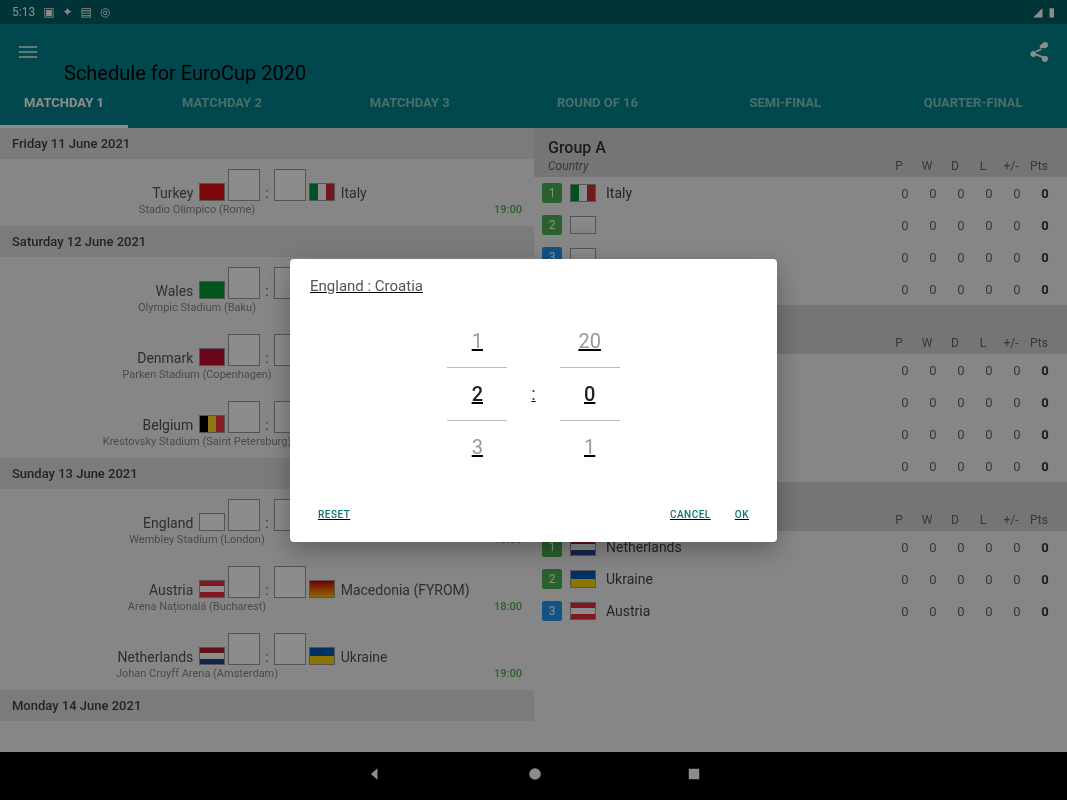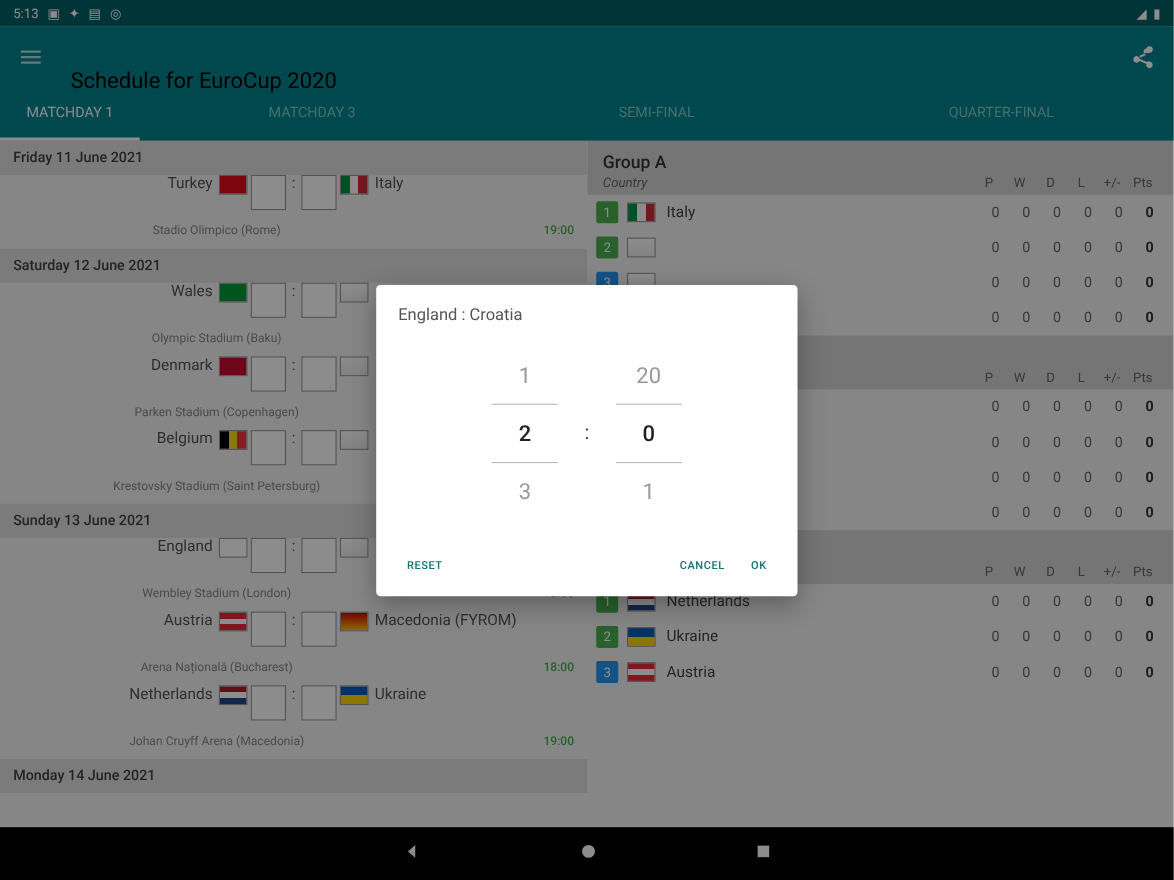--- a/index.html
+++ b/index.html
@@ -7,28 +7,28 @@
 .status-bar { height: 24px; background: #006064; color: #fff; display: flex; align-items: center; padding: 0 12px; font-size: 12px; justify-content: space-between; }
 .status-left { display: flex; gap: 8px; align-items: center; }
 .status-right { display: flex; gap: 6px; align-items: center; }
 .app-bar { height: 56px; background: #00838f; color: #fff; display: flex; align-items: center; padding: 0 16px; }
 .hamburger { width: 24px; height: 24px; margin-right: 24px; cursor: pointer; }
 .hamburger svg { fill: #b2dfdb; }
 .app-title { font-size: 20px; color: #000000; flex: 1; margin-top: 42px; }
 .share-btn { width: 24px; height: 24px; cursor: pointer; }
 .share-btn svg { fill: #fff; }
 .tabs { height: 48px; background: #00838f; display: flex; }
-.tab { padding: 0 16px; display: flex; align-items: center; color: #80cbc4; font-size: 13px; font-weight: 400; cursor: pointer; border-bottom: 3px solid transparent; white-space: nowrap; }
+.tab { padding: 0 16px; display: flex; align-items: center; color: #80cbc4; font-size: 13px; font-weight: 700; cursor: pointer; border-bottom: 3px solid transparent; white-space: nowrap; }
 .tab.active { color: #fff; border-bottom-color: #fff; }
 .tab:not(.active) { flex: 1; justify-content: center; }
 .tab.active { padding: 0 24px; }
 .content { display: flex; height: calc(100% - 128px - 48px); background: #f5f5f5; }
 .schedule-col { width: 534px; overflow-y: auto; }
 .date-header { background: #e0e0e0; padding: 8px 12px; font-size: 13px; font-weight: 500; color: #424242; }
-.match { display: flex; align-items: flex-start; height: 42px; padding: 0 8px; }
+.match { display: flex; align-items: flex-end; height: 42px; padding: 0 8px; }
 .team-left { flex: 1; text-align: right; font-size: 14px; color: #555; padding-right: 6px; overflow: hidden; text-overflow: ellipsis; white-space: nowrap; }
 .team-right { flex: 1; text-align: left; font-size: 14px; color: #555; padding-left: 6px; overflow: hidden; text-overflow: ellipsis; white-space: nowrap; }
 .flag { width: 26px; height: 18px; display: inline-block; border: 1px solid #999; flex-shrink: 0; }
 .score-box { width: 32px; height: 32px; border: 1px solid #999; background: #fff; margin: 0 3px; flex-shrink: 0; }
 .colon { padding: 0 2px; font-size: 14px; color: #555; }
 .venue-row { display: flex; padding: 2px 8px 10px; font-size: 11px; color: #888; }
 .venue { flex: 1; text-align: center; padding-right: 60px; }
 .time { width: 80px; text-align: left; color: #4caf50; font-weight: 500; padding-left: 48px; }
 .groups-col { flex: 1; overflow-y: auto; }
 .group-header { background: #d5d5d5; padding: 10px 14px 4px; }
@@ -41,21 +41,21 @@
 .rank.g { background: #4caf50; }
 .rank.b { background: #2196f3; }
 .rank.r { background: #757575; }
 .row-flag { width: 26px; height: 18px; border: 1px solid #999; margin-right: 10px; }
 .row-name { flex: 1; }
 .row-stat { width: 28px; text-align: center; color: #666; font-size: 13px; }
 .row-stat.bold { font-weight: 700; color: #333; }
 .nav-bar { position: absolute; bottom: 0; left: 0; right: 0; height: 48px; background: #000; display: flex; justify-content: center; align-items: center; gap: 140px; }
 .nav-bar svg { fill: #fff; }
 .overlay { position: absolute; inset: 0; background: rgba(0,0,0,0.45); display: flex; align-items: center; justify-content: center; }
-.dialog { background: #fff; border-radius: 4px; width: 383px; box-shadow: 0 8px 24px rgba(0,0,0,0.3); }
+.dialog { background: #fff; border-radius: 4px; width: 487px; box-shadow: 0 8px 24px rgba(0,0,0,0.3); text-decoration: underline; }
 .dialog-title { padding: 18px 20px 8px; font-size: 15px; color: #555; }
 .picker-area { display: flex; justify-content: center; align-items: center; padding: 12px 0 20px; gap: 24px; }
 .picker-sep { font-size: 18px; color: #333; }
 .picker { display: flex; flex-direction: column; align-items: center; width: 60px; }
 .picker-val { font-size: 20px; padding: 14px 0; width: 100%; text-align: center; }
 .picker-val.faded { color: #999; }
 .picker-val.sel { color: #222; font-weight: 500; border-top: 1px solid #bbb; border-bottom: 1px solid #bbb; }
 .dialog-actions { display: flex; padding: 8px 16px 14px; }
 .dlg-btn { background: none; border: none; color: #0f766e; font-size: 10px; font-weight: 500; padding: 8px 12px; cursor: pointer; letter-spacing: 0.5px; }
 .dlg-spacer { flex: 1; }
@@ -86,21 +86,23 @@
   <div class="app-title">Schedule for EuroCup 2020</div>
   <div class="share-btn">
     <svg viewBox="0 0 24 24">
         <path d="M18 8a3 3 0 10-2.83-4H15a3 3 0 00.1 5.9L8.9 12.6a3 3 0 100 2.8l6.2 2.7A3 3 0 1018 16a3 3 0 00-2.9.1L8.9 13.4a3 3 0 000-2.8l6.2-2.7A3 3 0 0018 8z"></path>
       </svg>
   </div>
 </div>
 
 <div class="tabs" id="tabs">
     <div class="tab active">MATCHDAY 1</div>
+    <div class="tab">MATCHDAY 2</div>
     <div class="tab">MATCHDAY 3</div>
+    <div class="tab">ROUND OF 16</div>
     <div class="tab">SEMI-FINAL</div>
     <div class="tab">QUARTER-FINAL</div>
   </div>
 
 <div class="content">
   <div class="schedule-col" id="sched">
       <div class="date-header">Friday 11 June 2021</div>
       <div class="match">
         <span class="team-left">Turkey</span>
         <span class="flag" style="background:linear-gradient(#e30a17,#e30a17)"></span>
@@ -184,21 +186,21 @@
       <div class="match">
         <span class="team-left">Netherlands</span>
         <span class="flag" style="background:linear-gradient(#ae1c28 33%,#fff 33%,#fff 66%,#21468b 66%)"></span>
         <span class="score-box"></span>
         <span class="colon">:</span>
         <span class="score-box"></span>
         <span class="flag" style="background:linear-gradient(#005bbb 50%,#ffd500 50%)"></span>
         <span class="team-right">Ukraine</span>
       </div>
       <div class="venue-row">
-        <span class="venue">Johan Cruyff Arena (Macedonia)</span>
+        <span class="venue">Johan Cruyff Arena (Amsterdam)</span>
         <span class="time">19:00</span>
       </div>
       <div class="date-header">Monday 14 June 2021</div>
     </div>
   <div class="groups-col" id="groups">
       <div class="group-header">
         <div class="group-name">Group A</div>
         <div class="group-cols">
           <span class="ctry">Country</span>
           <span class="stat">P</span>

